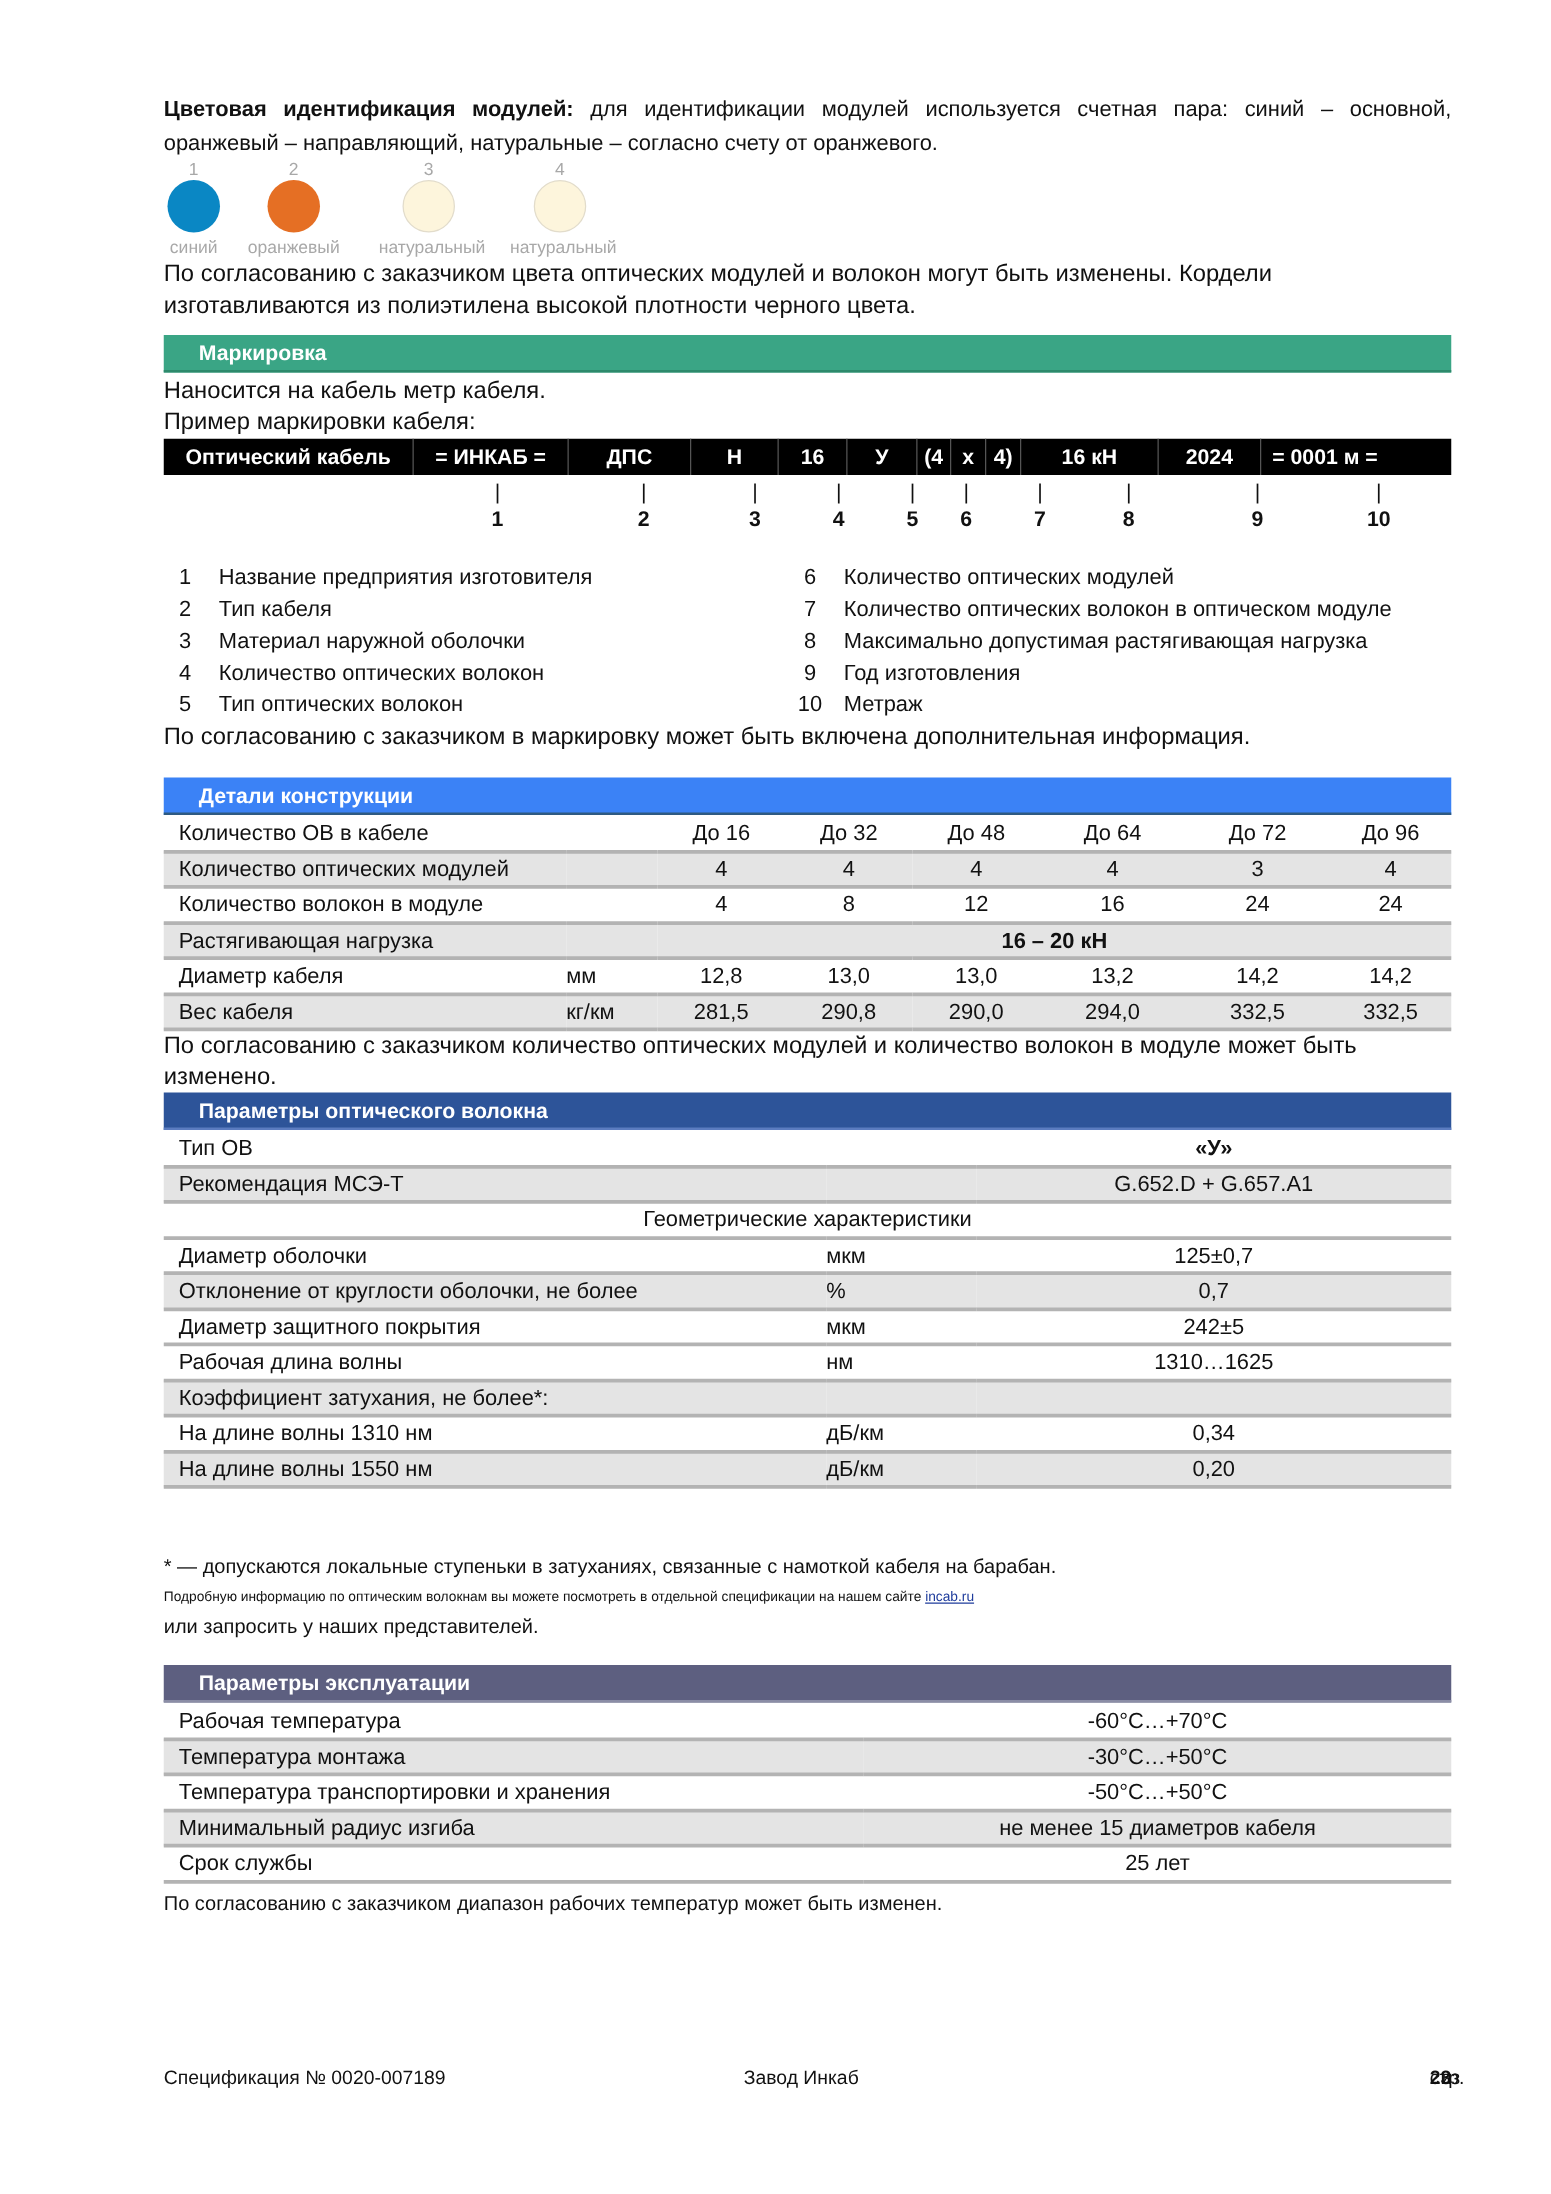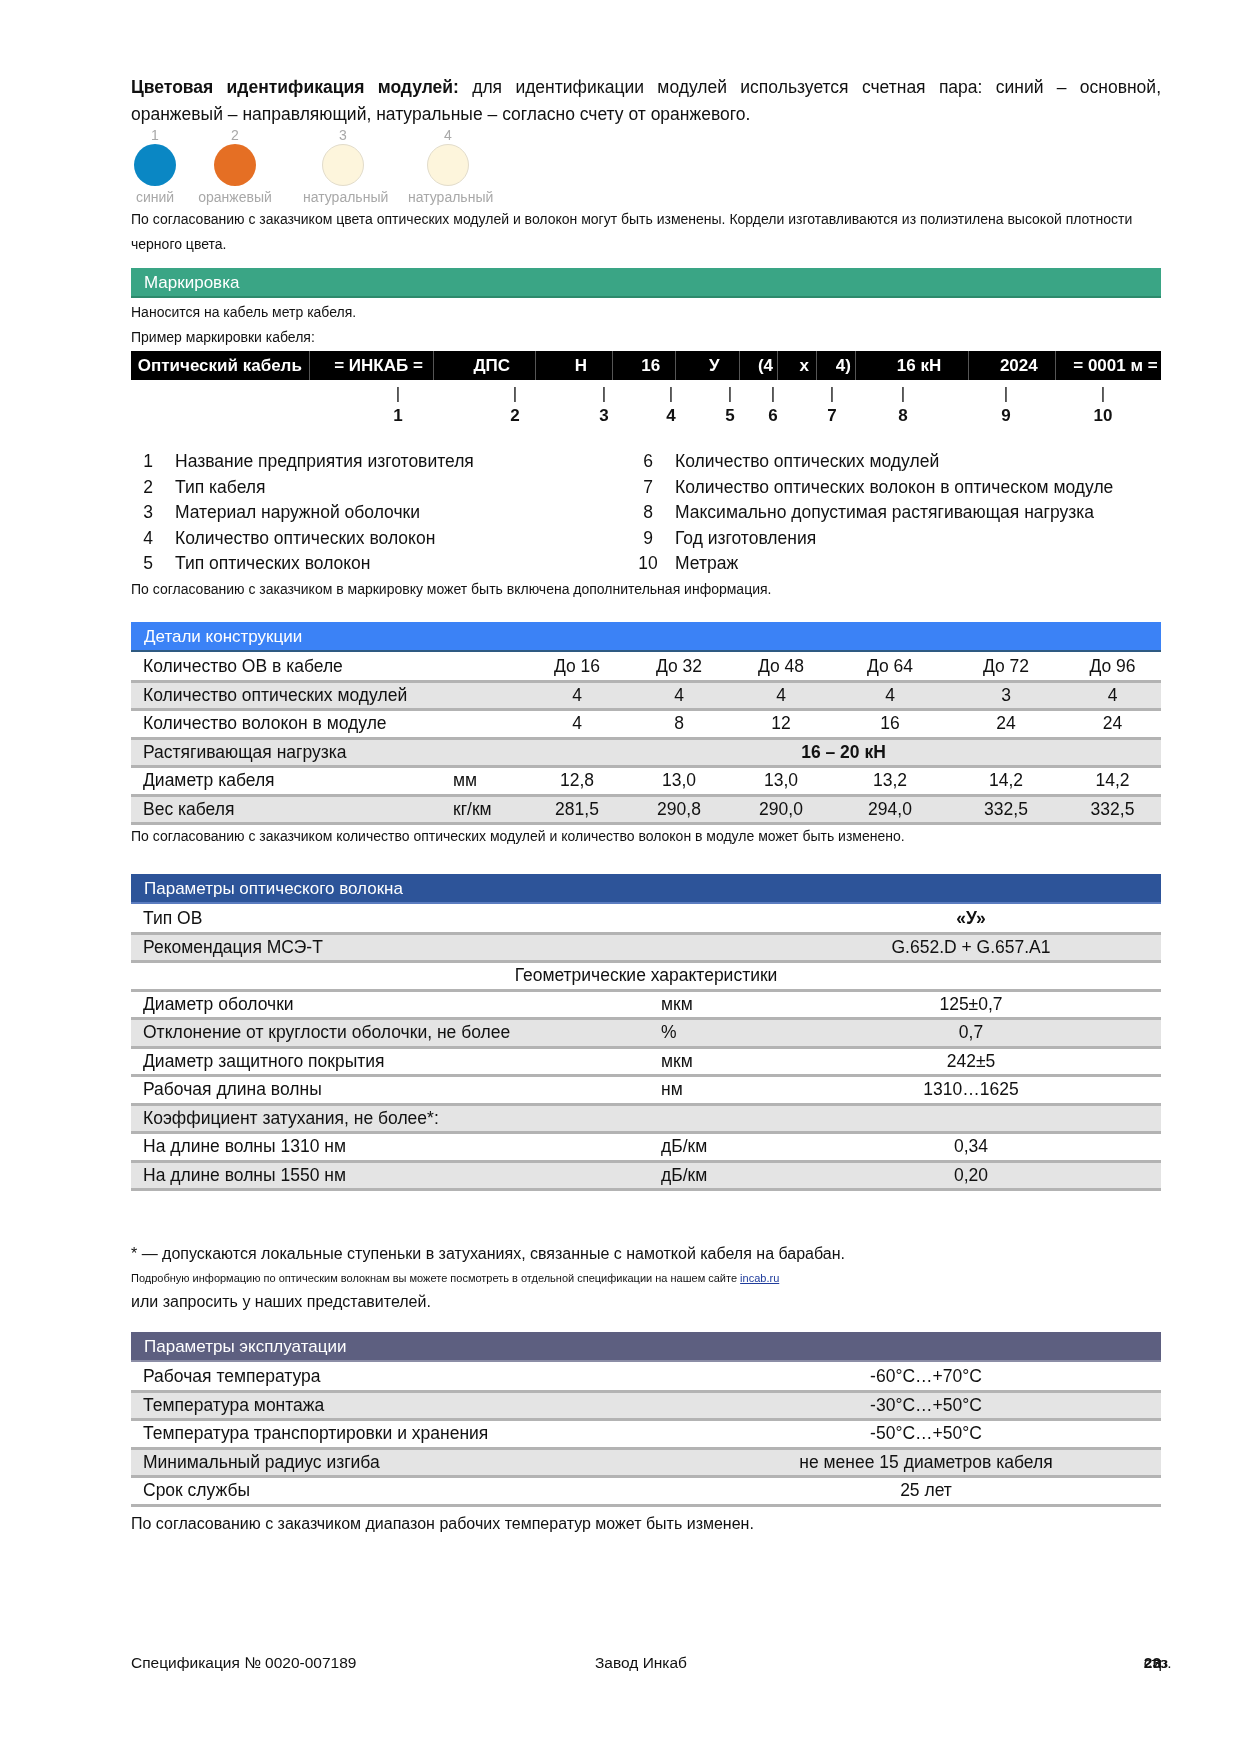--- a/index.html
+++ b/index.html
@@ -6,23 +6,23 @@
   body { width: 1241px; height: 1755px; position: relative; font-family: "Liberation Sans", sans-serif; color: #111; }
   .page { position: absolute; left: 131px; top: 0; width: 1030px; }
   .intro { position: absolute; top: 74px; left: 0; width: 1030px; font-size: 17.5px; line-height: 27px; text-align: justify; }
   .intro b { font-weight: bold; }
   .swatches { position: absolute; top: 128px; left: 0; height: 76px; }
   .swatch { position: absolute; top: 0; width: 80px; text-align: center; }
   .swatch .num { font-size: 14px; color: #a8a8a8; line-height: 14px; }
   .swatch .dot { width: 42px; height: 42px; border-radius: 50%; margin: 2px auto 0; box-sizing: border-box; }
   .swatch .lbl { font-size: 14px; color: #a8a8a8; line-height: 18px; margin-top: 2px; white-space: nowrap; }
   .note-small { font-size: 14.5px; line-height: 21px; }
-  .sec-head { position: absolute; left: 0; width: 1030px; height: 30px; color: #fff; font-weight: normal; font-size: 17px; line-height: 30px; padding-left: 13px; box-sizing: border-box; }
-  .txt { position: absolute; left: 0; font-size: 14px; line-height: 25px; }
-  .mark-bar { position: absolute; top: 351px; left: 0; width: 1030px; height: 29px; background: #000; display: flex; gap: 14px; }
+  .sec-head { position: absolute; left: 0; width: 1030px; height: 30px; color: #fff; font-weight: bold; font-size: 17px; line-height: 30px; padding-left: 28px; box-sizing: border-box; }
+  .txt { position: absolute; left: 0; font-size: 19px; line-height: 25px; }
+  .mark-bar { position: absolute; top: 351px; left: 0; width: 1030px; height: 29px; background: #000; display: flex; }
   .mark-bar .cell { color: #fff; font-weight: bold; font-size: 17px; line-height: 29px; text-align: center; border-right: 1px solid #555; box-sizing: border-box; white-space: nowrap; }
   .mark-bar .cell:last-child { border-right: none; }
   .mark-nums { position: absolute; top: 384px; left: 0; width: 1030px; height: 50px; }
   .mark-num { position: absolute; width: 30px; text-align: center; font-weight: bold; font-size: 17px; }
   .mark-num .tick { display: block; line-height: 20px; font-weight: normal; }
   .mark-num .n { display: block; line-height: 24px; }
   .legend { position: absolute; top: 449px; left: 0; width: 1030px; font-size: 17.5px; line-height: 25.5px; }
   .legend .col { position: absolute; top: 0; }
   .legend .row { display: flex; }
   .legend .no { width: 34px; text-align: center; }

